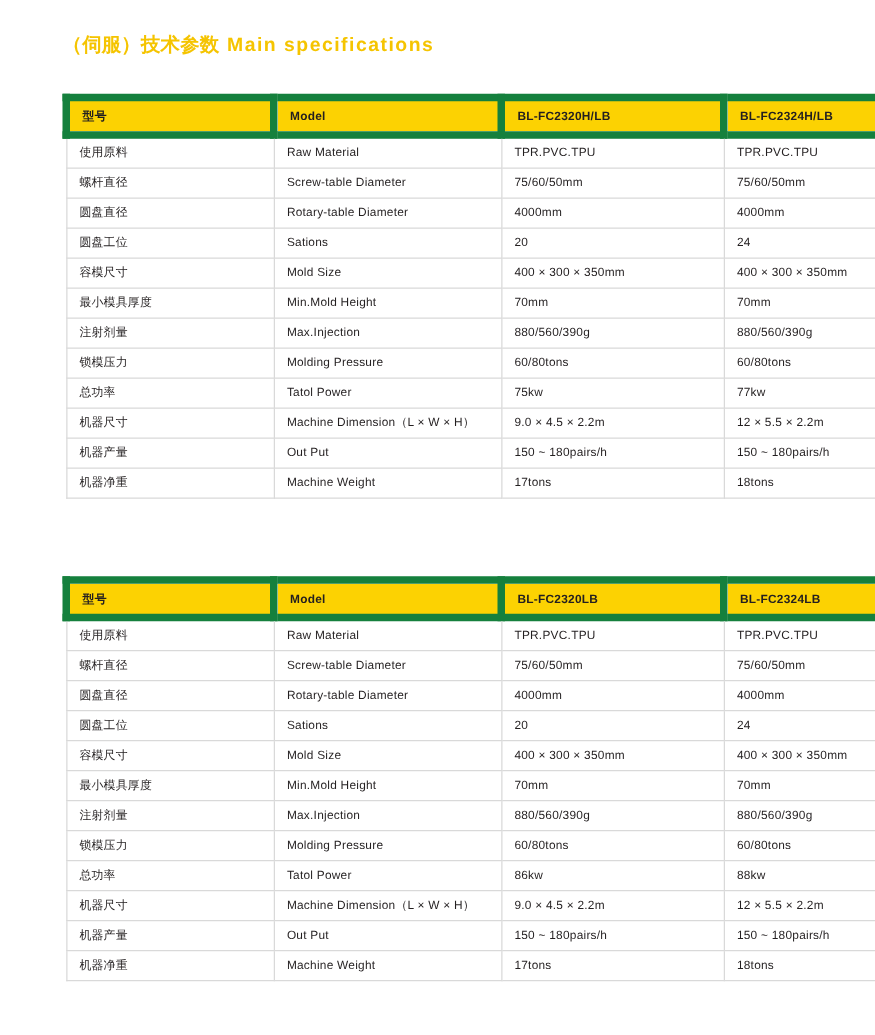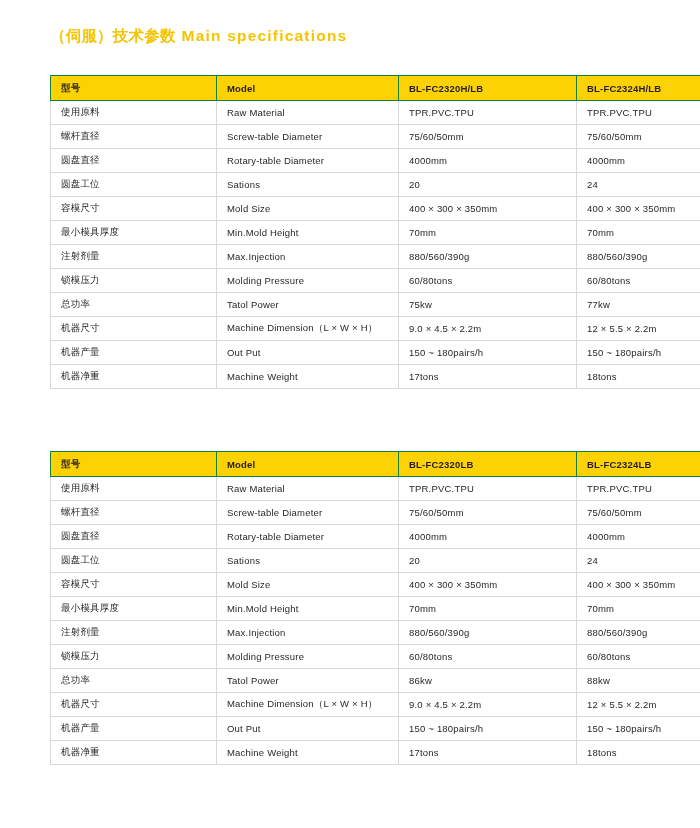--- a/index.html
+++ b/index.html
@@ -52,21 +52,21 @@
     height: 23px;
     padding: 0 10px;
     vertical-align: middle;
     color: #231f20;
     letter-spacing: 0.2px;
     white-space: nowrap;
     overflow: hidden;
   }
   table.spec tr.header-row td {
     background: #fcd202;
-    border: 1px solid #15803d;
+    border: 6px solid #15803d;
     font-weight: bold;
     height: 24px;
     color: #231f20;
   }
   col.c0 { width: 166px; }
   col.c1 { width: 182px; }
   col.c2 { width: 178px; }
   col.c3 { width: 146px; }
   .gap-top-1 { height: 14px; }
   .gap-between { height: 44px; }

